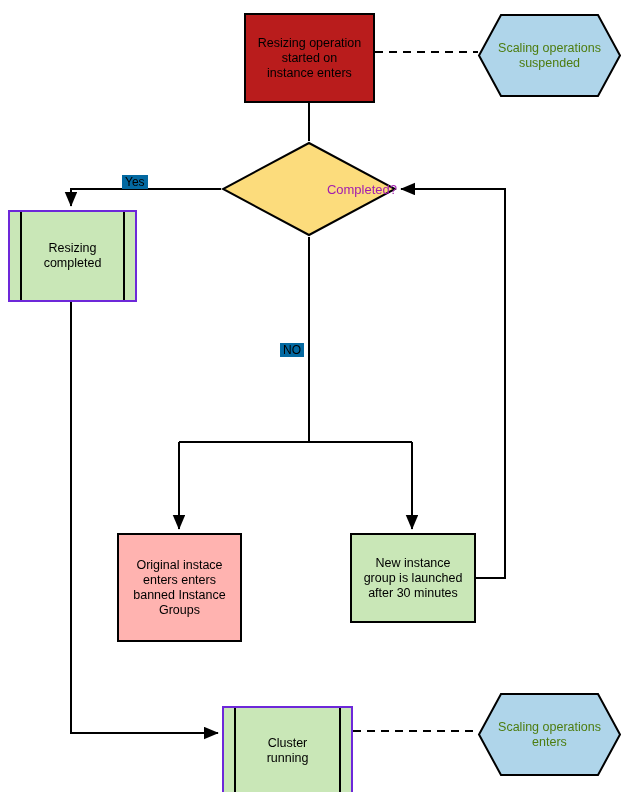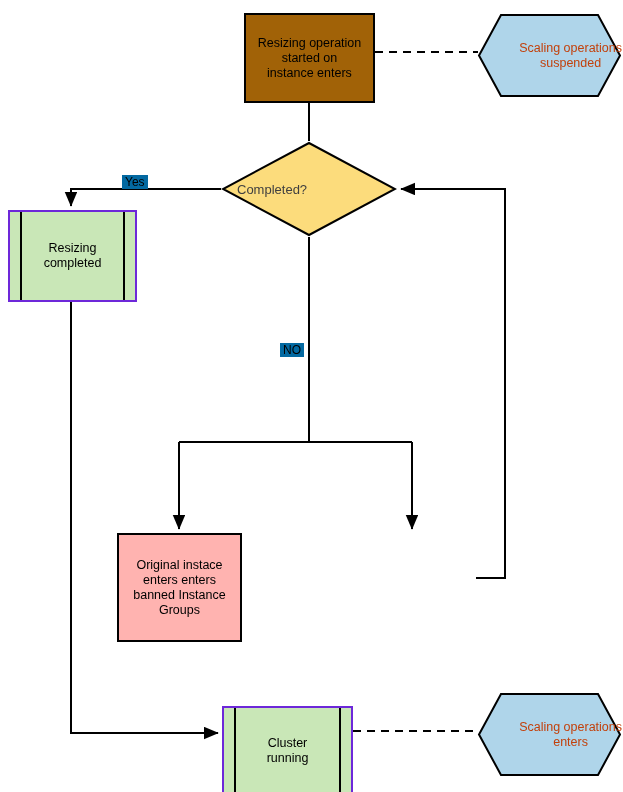--- a/index.html
+++ b/index.html
@@ -62,42 +62,42 @@
     position: absolute;
   }
   .hexwrap .hexlabel {
     position: absolute;
     left: 0;
     top: 0;
     width: 100%;
     height: 100%;
     display: flex;
     align-items: center;
-    justify-content: flex-end;
+    justify-content: center;
     text-align: center;
     font-size: 12.5px;
     line-height: 15px;
-    color: #c2410c;
+    color: #4d7c0f;
     pointer-events: none;
   }
   .diamondwrap {
     position: absolute;
   }
   .diamondwrap .dialabel {
     position: absolute;
-    left: 16px;
+    left: 0;
     top: 0;
     width: 100%;
     height: 100%;
     display: flex;
     align-items: center;
-    justify-content: flex-start;
+    justify-content: flex-end;
     text-align: center;
     font-size: 13px;
-    color: #404040;
+    color: #a21caf;
     pointer-events: none;
   }
   .edge-label {
     position: absolute;
     font-size: 12px;
     color: #000000;
     background: #0369a1;
     padding: 0 3px;
     white-space: nowrap;
   }
@@ -128,21 +128,21 @@
 
     <line x1="412" y1="442" x2="412" y2="529" stroke="#000000" stroke-width="2" marker-end="url(#arrowhead)"></line>
 
     <path d="M476,578 L505,578 L505,189 L401,189" fill="none" stroke="#000000" stroke-width="2" marker-end="url(#arrowhead)"></path>
 
     <path d="M71,302 L71,733 L218,733" fill="none" stroke="#000000" stroke-width="2" marker-end="url(#arrowhead)"></path>
 
     <line x1="353" y1="731" x2="478" y2="731" stroke="#000000" stroke-width="2" stroke-dasharray="8,6"></line>
   </svg>
 
-  <div class="node rect" style="left:244px; top:13px; width:131px; height:90px; background:#a16207;">
+  <div class="node rect" style="left:244px; top:13px; width:131px; height:90px; background:#b91c1c;">
     <span class="label">
       <span>Resizing operation</span><br>
       <span>started on</span><br>
       <span>instance enters</span>
     </span>
   </div>
 
   <div class="hexwrap" style="left:477px; top:13px; width:145px; height:85px;">
     <svg width="145" height="85" viewBox="0 0 145 85" xmlns="http://www.w3.org/2000/svg">
       <polygon points="24,2 121,2 143,42.5 121,83 24,83 2,42.5" fill="#afd5ea" stroke="#000000" stroke-width="2"></polygon>
@@ -175,20 +175,27 @@
 
   <div class="node rect" style="left:117px; top:533px; width:125px; height:109px; background:#ffb3b0;">
     <span class="label">
       <span>Original instace</span><br>
       <span>enters enters</span><br>
       <span>banned Instance</span><br>
       <span>Groups</span>
     </span>
   </div>
 
+  <div class="node rect" style="left:350px; top:533px; width:126px; height:90px; background:#c9e7b7;">
+    <span class="label">
+      <span>New instance</span><br>
+      <span>group is launched</span><br>
+      <span>after 30 minutes</span>
+    </span>
+  </div>
 
   <div class="node predef" style="left:222px; top:686px; width:131px; height:90px; background:#c9e7b7;margin-top:20px;">
     <span class="bar-l"></span>
     <span class="bar-r"></span>
     <span class="label">
       <span>Cluster</span><br>
       <span>running</span>
     </span>
   </div>
 

